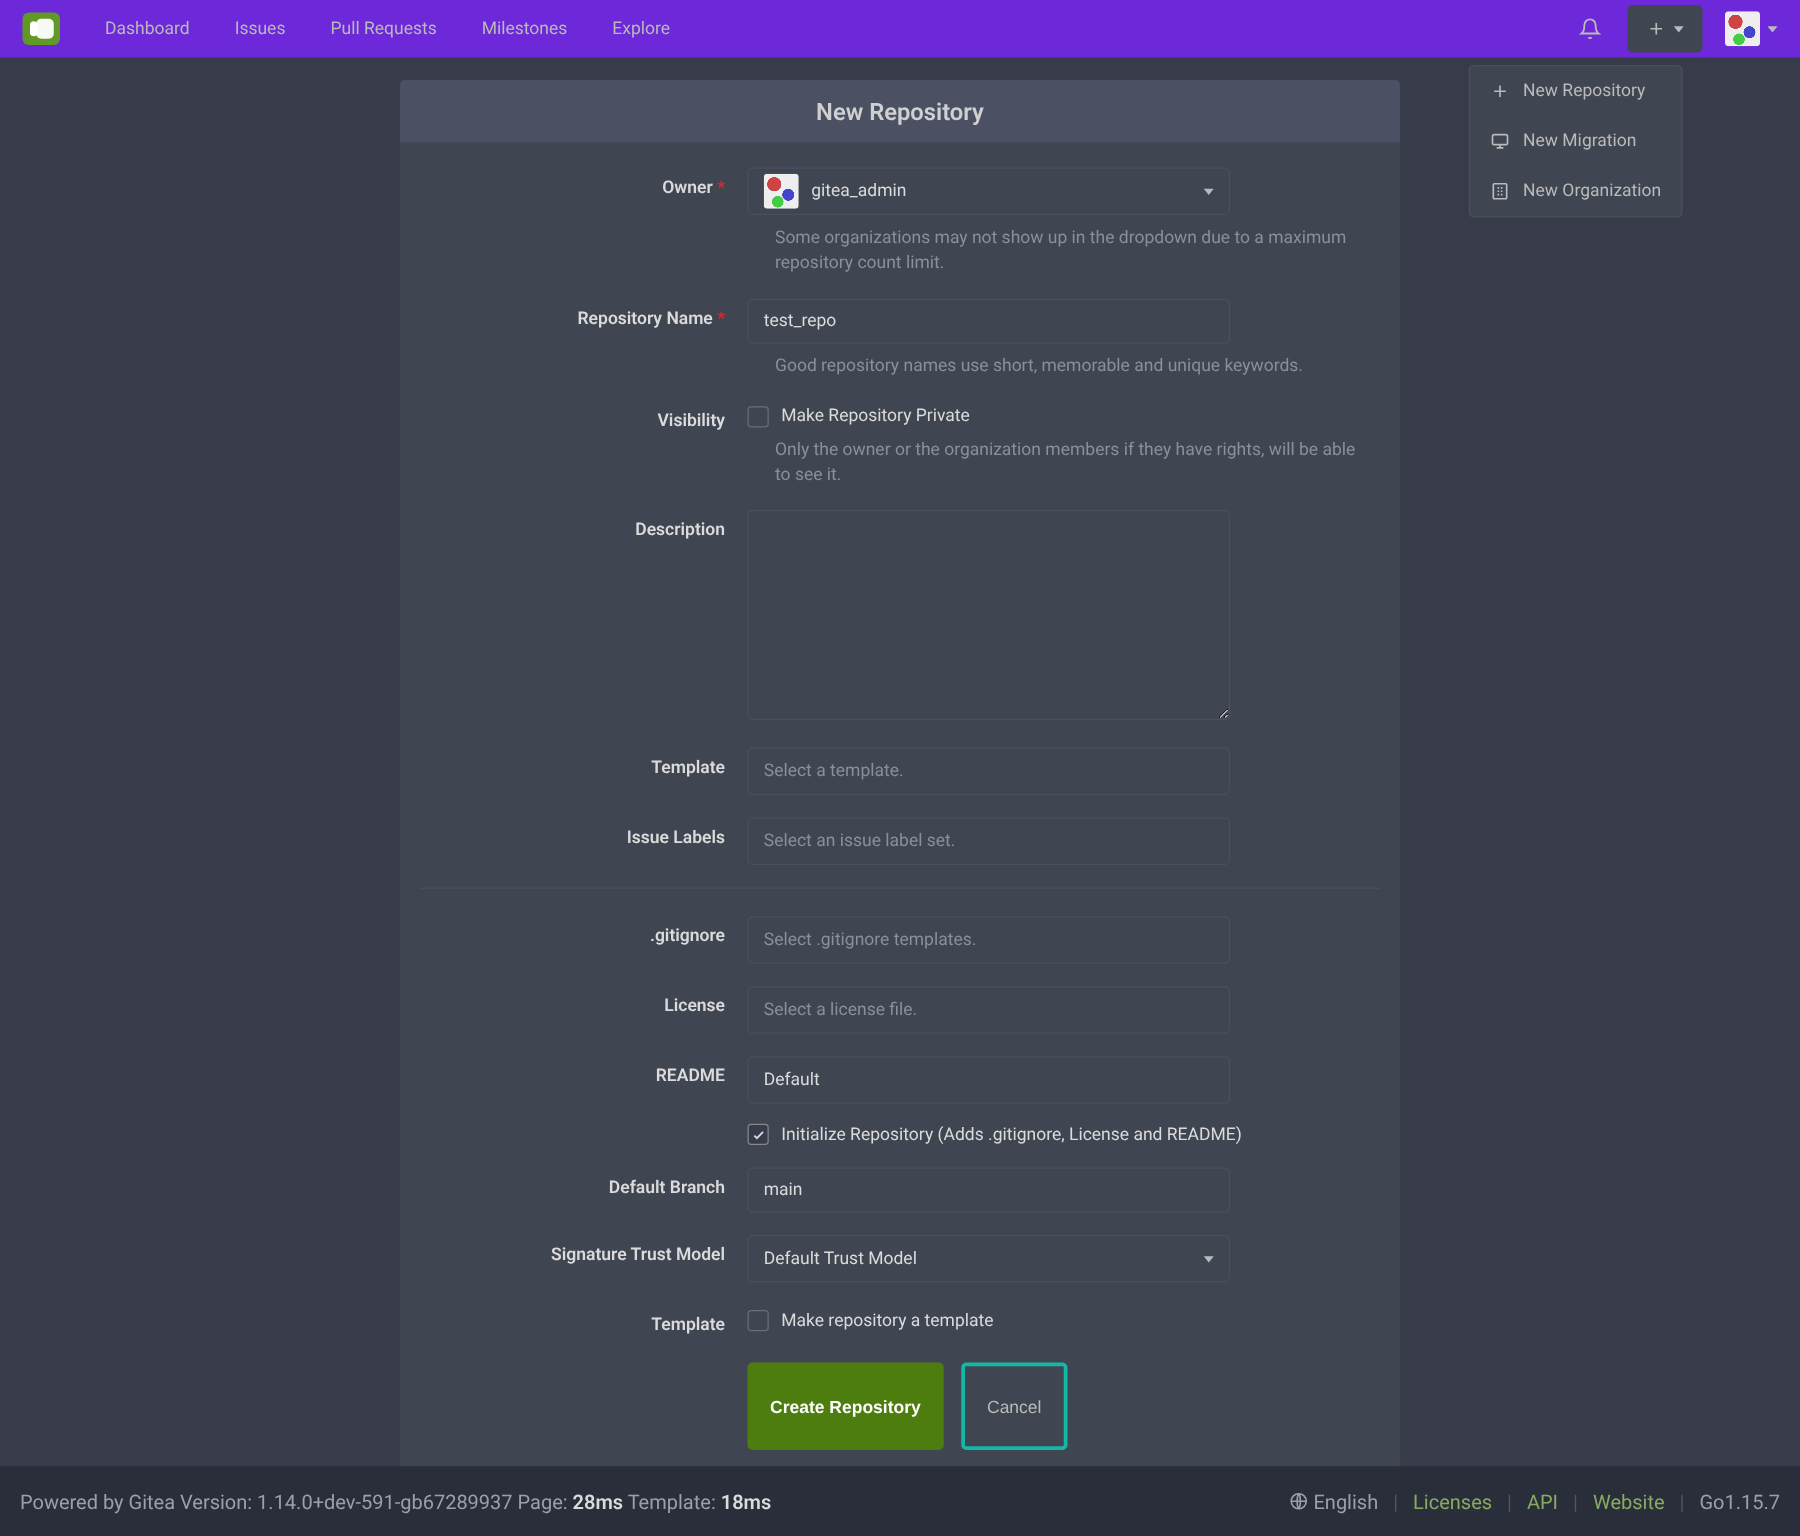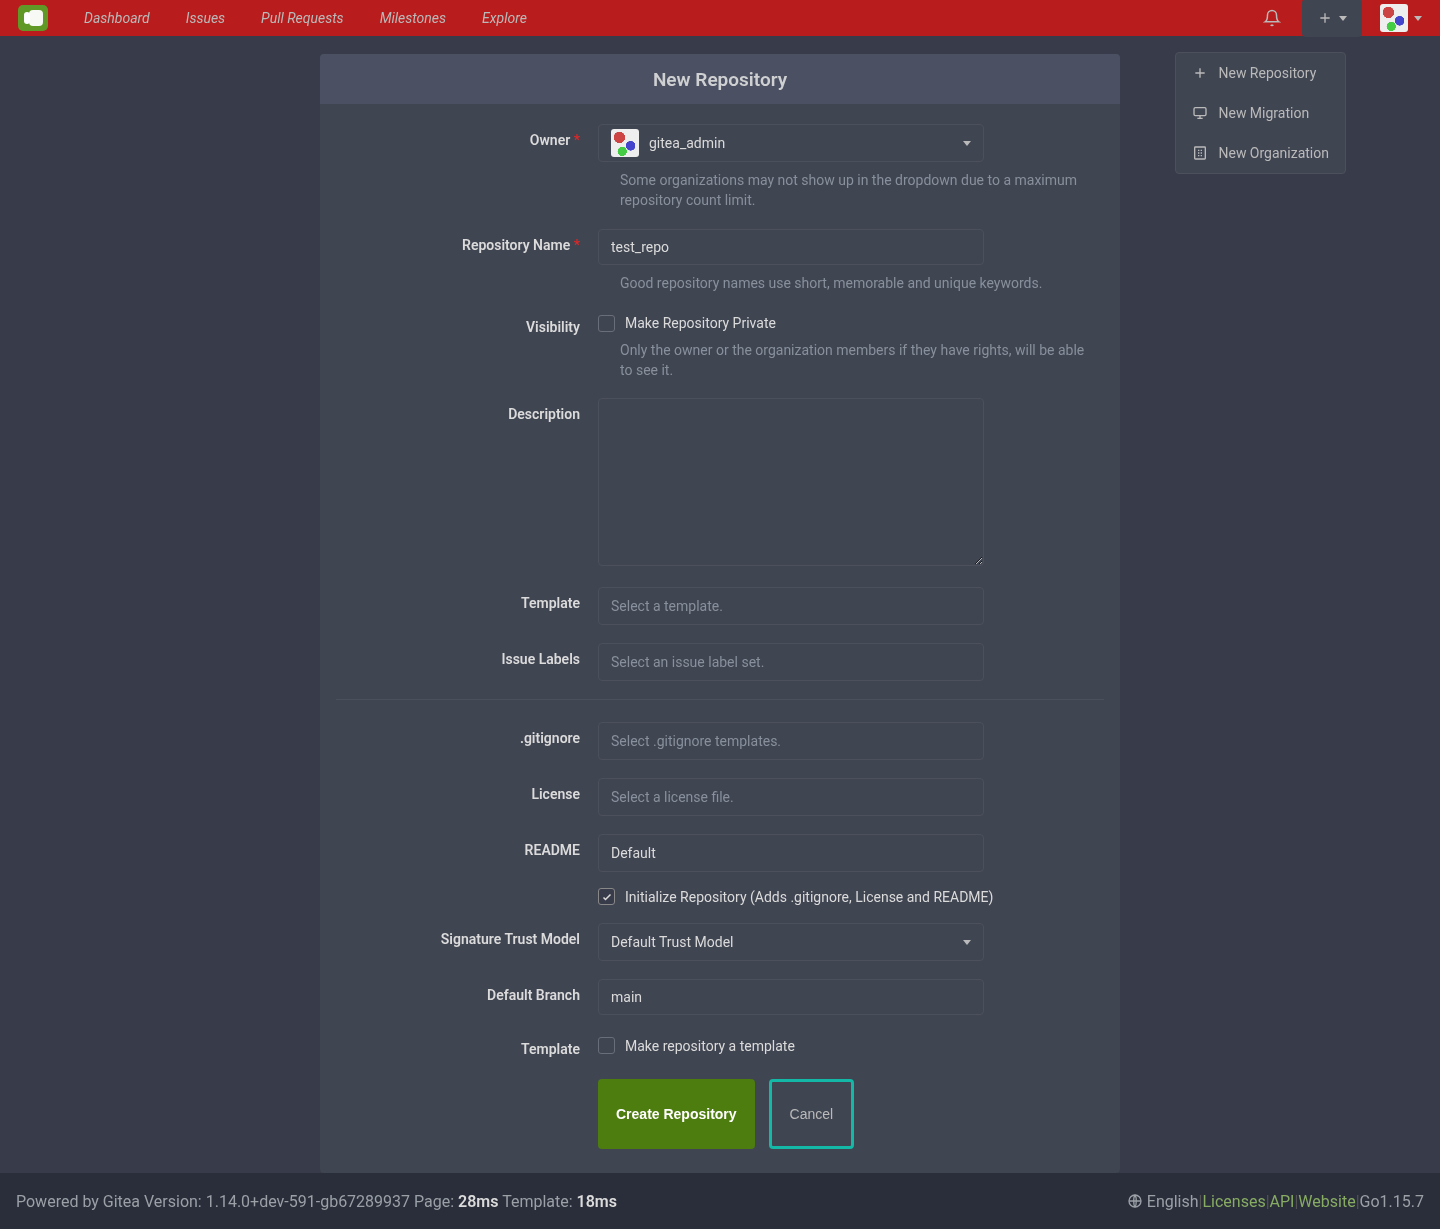--- a/index.html
+++ b/index.html
@@ -6,27 +6,26 @@
 body {
   font-family: -apple-system, BlinkMacSystemFont, "Segoe UI", Roboto, Helvetica, Arial, sans-serif;
   background: #383c4a;
   color: #bababa;
   font-size: 14px;
   width: 1440px;
   min-height: 1229px;
   position: relative;
 }
 .navbar {
-  background: #b91c1c;
-  height: 36px;
+  background: #6d28d9;
+  height: 46px;
   display: flex;
   align-items: center;
   padding: 0 18px;
   justify-content: space-between;
-  font-style: italic;
 }
 .nav-left { display: flex; align-items: center; gap: 0; }
 .logo {
   width: 30px; height: 26px;
   background: #609926;
   border-radius: 5px;
   margin-right: 18px;
   position: relative;
 }
 .logo::before {
@@ -206,21 +205,21 @@
   position: absolute;
   bottom: 0; left: 0; right: 0;
   background: #2a2e3a;
   height: 56px;
   display: flex; align-items: center; justify-content: space-between;
   padding: 0 16px;
   color: #9aa0a6;
   font-size: 16px;
 }
 .footer-left strong { color: #dbdbdb; font-weight: 600; }
-.footer-right { display: flex; }
+.footer-right { display: flex; gap: 12px; }
 .footer-right .sep { color: #555; }
 .footer-link { color: #87ab63; cursor: pointer; }
 .footer-right svg { stroke: #9aa0a6; fill: none; vertical-align: middle; margin-right: 4px; }
 .lang { display: flex; align-items: center; color: #9aa0a6; cursor: pointer; }
 </style>
 </head>
 <body>
 
 <div class="navbar">
   <div class="nav-left">
@@ -364,33 +363,33 @@
             <svg width="12" height="12" viewBox="0 0 24 24" stroke-width="3" fill="none">
                 <path d="M5 13l4 4L19 7"></path>
               </svg>
           </div>
           <span class="check-label">Initialize Repository (Adds .gitignore, License and README)</span>
         </div>
       </div>
     </div>
 
     <div class="field">
+      <div class="field-label">Default Branch</div>
+      <div class="field-body">
+        <input class="input" value="main" style="">
+      </div>
+    </div>
+
+    <div class="field">
       <div class="field-label">Signature Trust Model</div>
       <div class="field-body">
         <div class="dropdown-sel">
           <span class="dtext">Default Trust Model</span>
           <div class="caret"></div>
         </div>
-      </div>
-    </div>
-
-    <div class="field">
-      <div class="field-label">Default Branch</div>
-      <div class="field-body">
-        <input class="input" value="main" style="">
       </div>
     </div>
 
     <div class="field">
       <div class="field-label">Template</div>
       <div class="field-body">
         <div class="checkbox-row">
           <div class="checkbox"></div>
           <span class="check-label">Make repository a template</span>
         </div>

